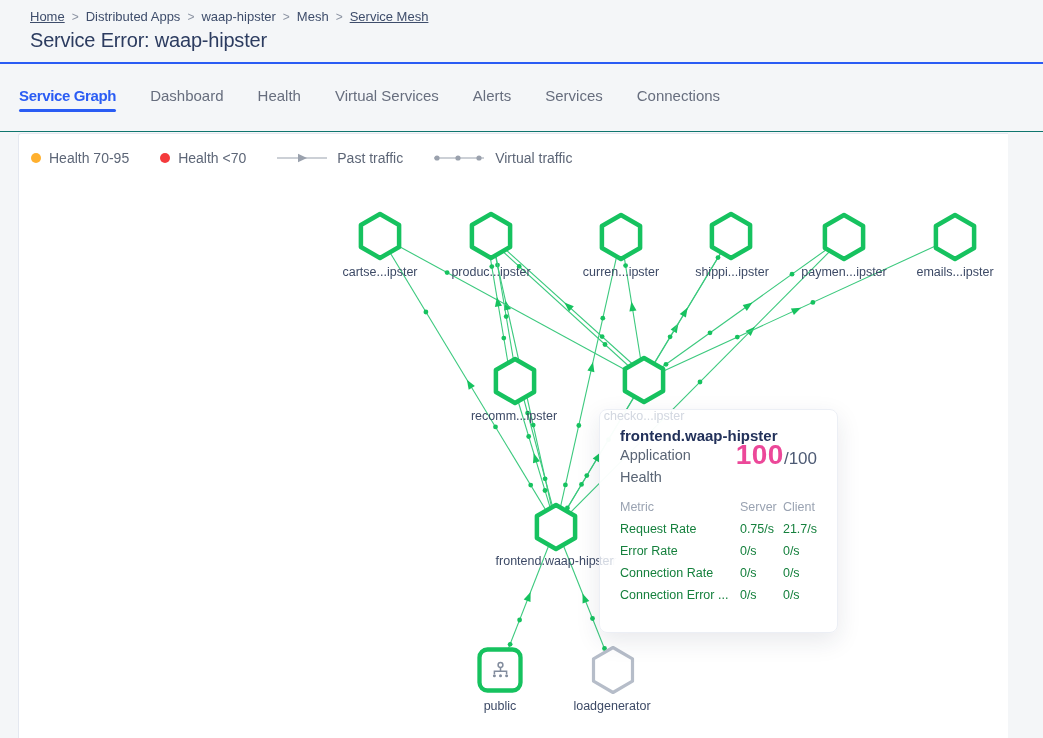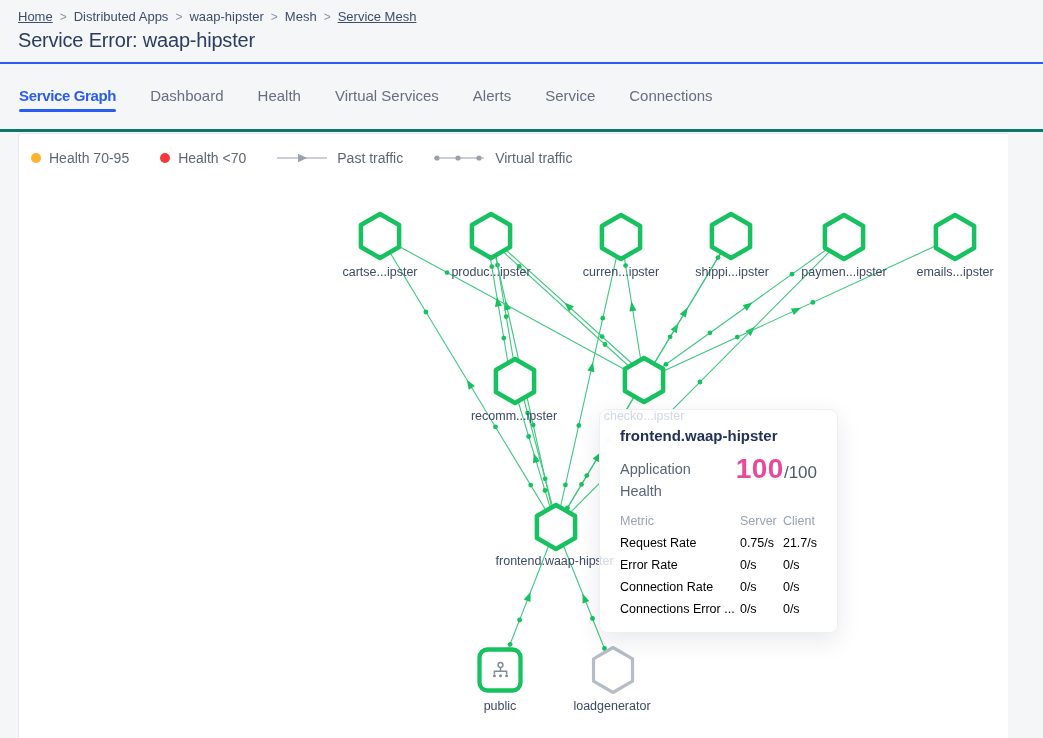--- a/index.html
+++ b/index.html
@@ -1,59 +1,59 @@
 <!DOCTYPE html>
 <html><head>
 <meta charset="utf-8">
 <style>
 * { margin:0; padding:0; box-sizing:border-box; }
 html,body { width:1043px; height:738px; overflow:hidden; background:#f4f6f8;
   font-family:"Liberation Sans", sans-serif; }
-.header { padding:9px 0 0 18px; }
+.header { padding:9px 0 0 18px;margin-left:12px; }
 .crumbs { font-size:13px; color:#3e4d6b; }
 .crumbs a { color:#3e4d6b; text-decoration:underline; }
 .crumbs .sep { color:#8c94a3; margin:0 7px; font-size:12px; }
 .title { font-size:20px; font-weight:500; color:#2c3c60; margin-top:5px; letter-spacing:-0.2px; }
 .bluebar { height:2px; background:#2a5cf4; margin-top:10px; }
-.tabs { display:flex; padding-left:19px; height:68px; align-items:flex-start; border-bottom:3px solid #0f766e; }
+.tabs { display:flex; padding-left:19px; height:68px; align-items:flex-start; border-bottom:1px solid #0f766e; }
 .tab { font-size:15px; color:#676e7e; margin-right:34px; position:relative; padding-top:23px; }
 .tab.active { color:#2a5cf4; font-weight:bold; letter-spacing:-0.35px; }
 .tab.active::after { content:""; position:absolute; left:0; right:0; top:45px; height:3px; background:#2a5cf4; border-radius:2px; }
 .card { position:absolute; left:18px; top:133px; width:990px; height:605px; background:#fff;
   border:1px solid #e4e8f0; border-right:none; border-bottom:none; border-radius:3px 0 0 0; }
 .legend { position:absolute; left:12px; top:12px; height:24px; display:flex; align-items:center; font-size:14px; color:#5d6677; }
 .dot { width:10px; height:10px; border-radius:50%; display:inline-block; margin-right:8px; }
 .graph { position:absolute; left:0; top:0; }
 .tooltip { position:absolute; left:599px; top:409px; width:239px; height:224px;
   background:rgba(255,255,255,0.97); border:1px solid #eceff5; border-radius:8px;
   box-shadow:0 8px 24px rgba(25,39,73,0.10); z-index:5; padding:17px 20px 0 20px; }
 .tt-title { font-size:15px; font-weight:bold; color:#22315a; }
-.tt-health { display:flex; justify-content:space-between; margin-top:14px; }
+.tt-health { display:flex; justify-content:space-between; }
 .tt-hlabel { font-size:14.5px; color:#5a6575; line-height:22px; }
 .tt-hval { font-size:17px; color:#4d5a74; margin-top:-5px; }
 .tt-hval b { font-size:28px; font-weight:bold; color:#ec4899; letter-spacing:0.5px; }
 table.tt { margin-top:8px; border-collapse:collapse; width:100%; }
-table.tt td { font-size:12.5px; color:#000000; padding:0; height:22px; white-space:nowrap; }
+table.tt td { font-size:12.5px; color:#15803d; padding:0; height:22px; white-space:nowrap; }
 table.tt tr.head td { color:#9aa3b2; }
 td.c2 { width:43px; } td.c3 { width:34px; }
 </style>
 </head>
 <body>
 <div class="header">
   <div class="crumbs"><a>Home</a><span class="sep">&gt;</span>Distributed Apps<span class="sep">&gt;</span>waap-hipster<span class="sep">&gt;</span>Mesh<span class="sep">&gt;</span><a>Service Mesh</a></div>
   <div class="title">Service Error: waap-hipster</div>
 </div>
 <div class="bluebar"></div>
 <div class="tabs">
   <div class="tab active">Service Graph</div>
   <div class="tab">Dashboard</div>
   <div class="tab">Health</div>
   <div class="tab">Virtual Services</div>
   <div class="tab">Alerts</div>
-  <div class="tab">Service</div>
+  <div class="tab">Services</div>
   <div class="tab">Connections</div>
 </div>
 <div class="card">
   <div class="legend">
     <span class="dot" style="background:#ffb02e;"></span>
       <span>Health 70-95</span>
     <span class="dot" style="background:#f43a3c; margin-left:31px;"></span>
       <span>Health &lt;70</span>
     <svg width="50" height="10" style="margin-left:31px; margin-right:10px;">
         <line x1="0" y1="5" x2="50" y2="5" stroke="#9aa1ad" stroke-width="1.2"></line>
@@ -197,21 +197,21 @@
           <td>Error Rate</td>
           <td class="c2">0/s</td>
           <td class="c3">0/s</td>
         </tr>
     <tr>
           <td>Connection Rate</td>
           <td class="c2">0/s</td>
           <td class="c3">0/s</td>
         </tr>
     <tr>
-          <td>Connections Error ...</td>
+          <td>Connection Error ...</td>
           <td class="c2">0/s</td>
           <td class="c3">0/s</td>
         </tr>
   </tbody>
     </table>
 </div>
 <svg style="position:absolute; left:0; top:0; z-index:6; pointer-events:none;" width="1043" height="738" viewBox="0 0 1043 738" font-family="Liberation Sans, sans-serif">
 <text x="644" y="420" text-anchor="middle" font-size="12.5" fill="#d3d8e1">checko...ipster</text>
 <text x="599" y="565" text-anchor="start" font-size="12.5" fill="#d3d8e1">ter</text>
 </svg>

